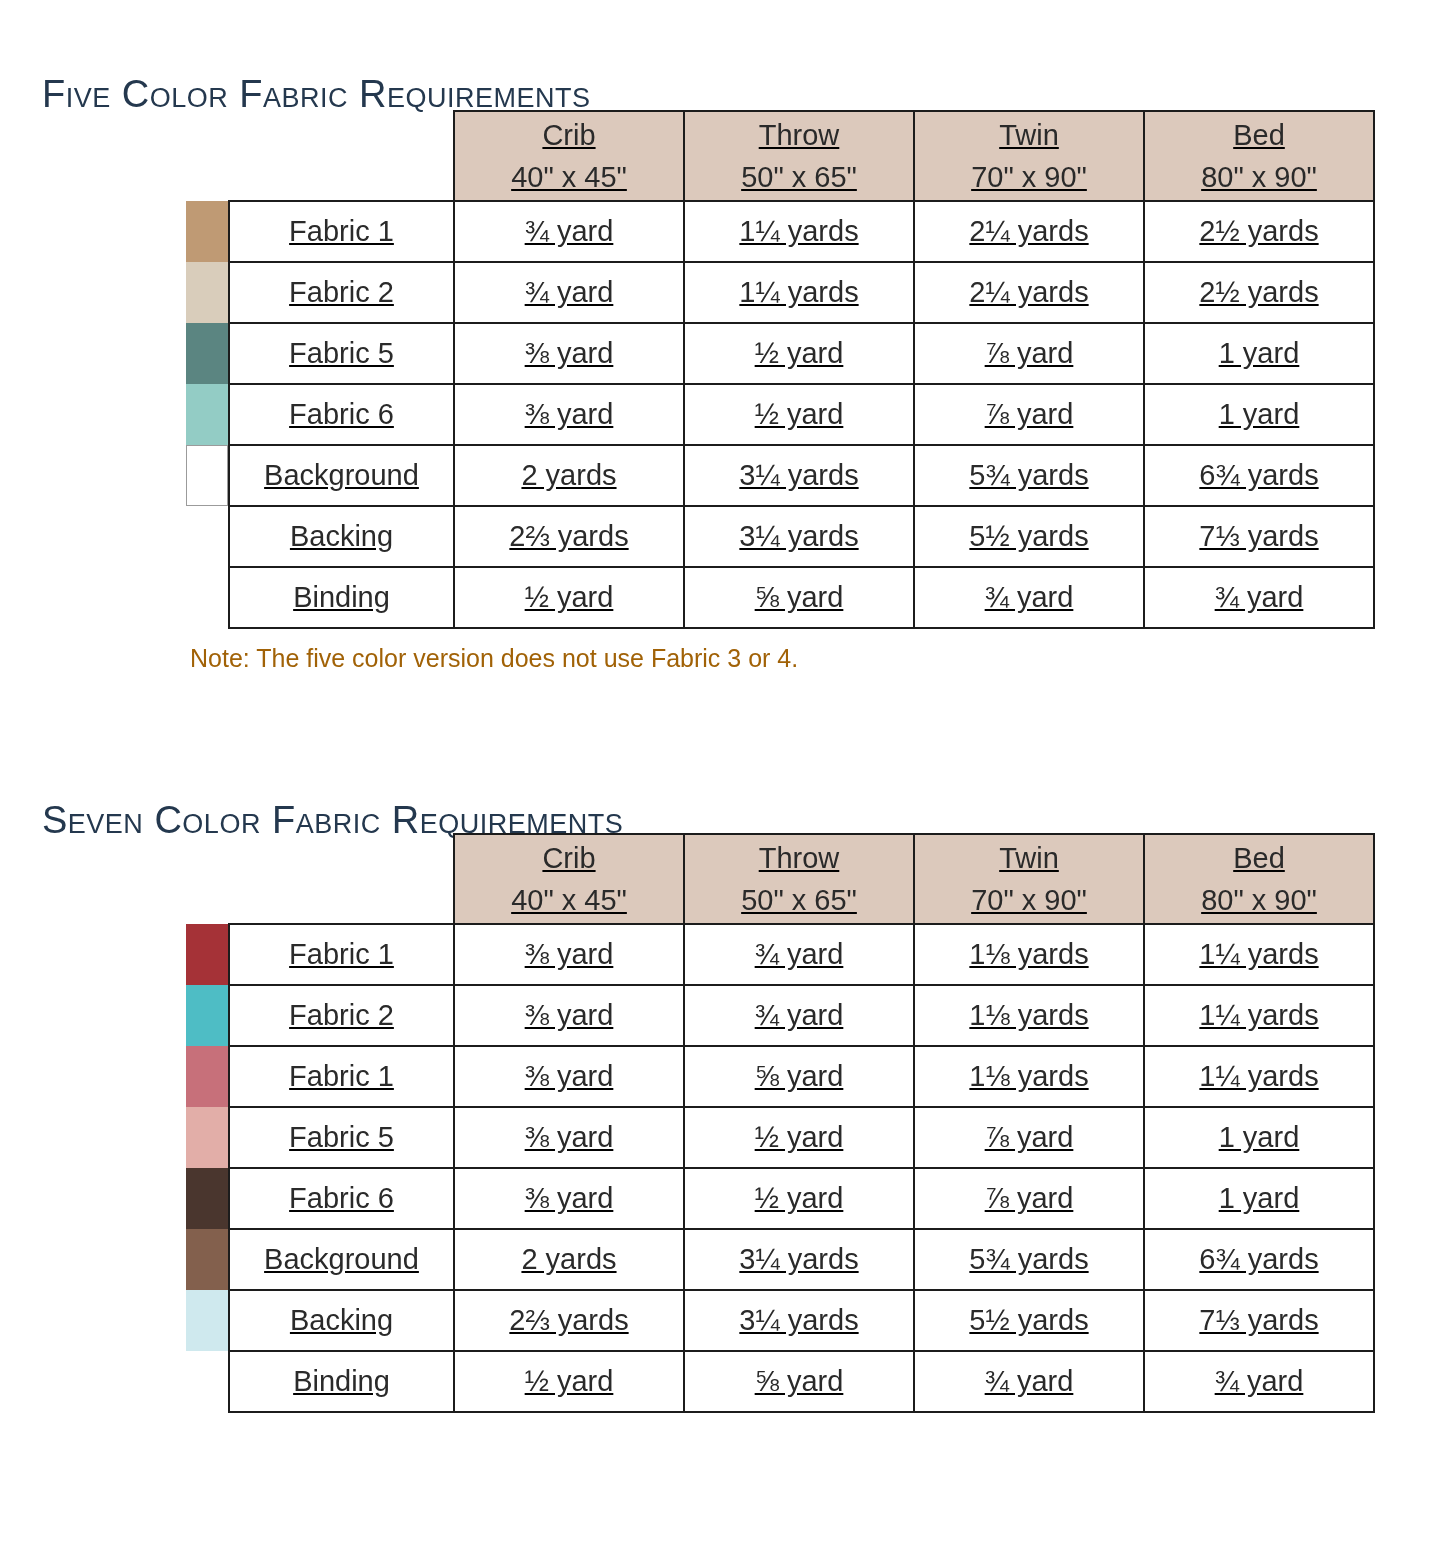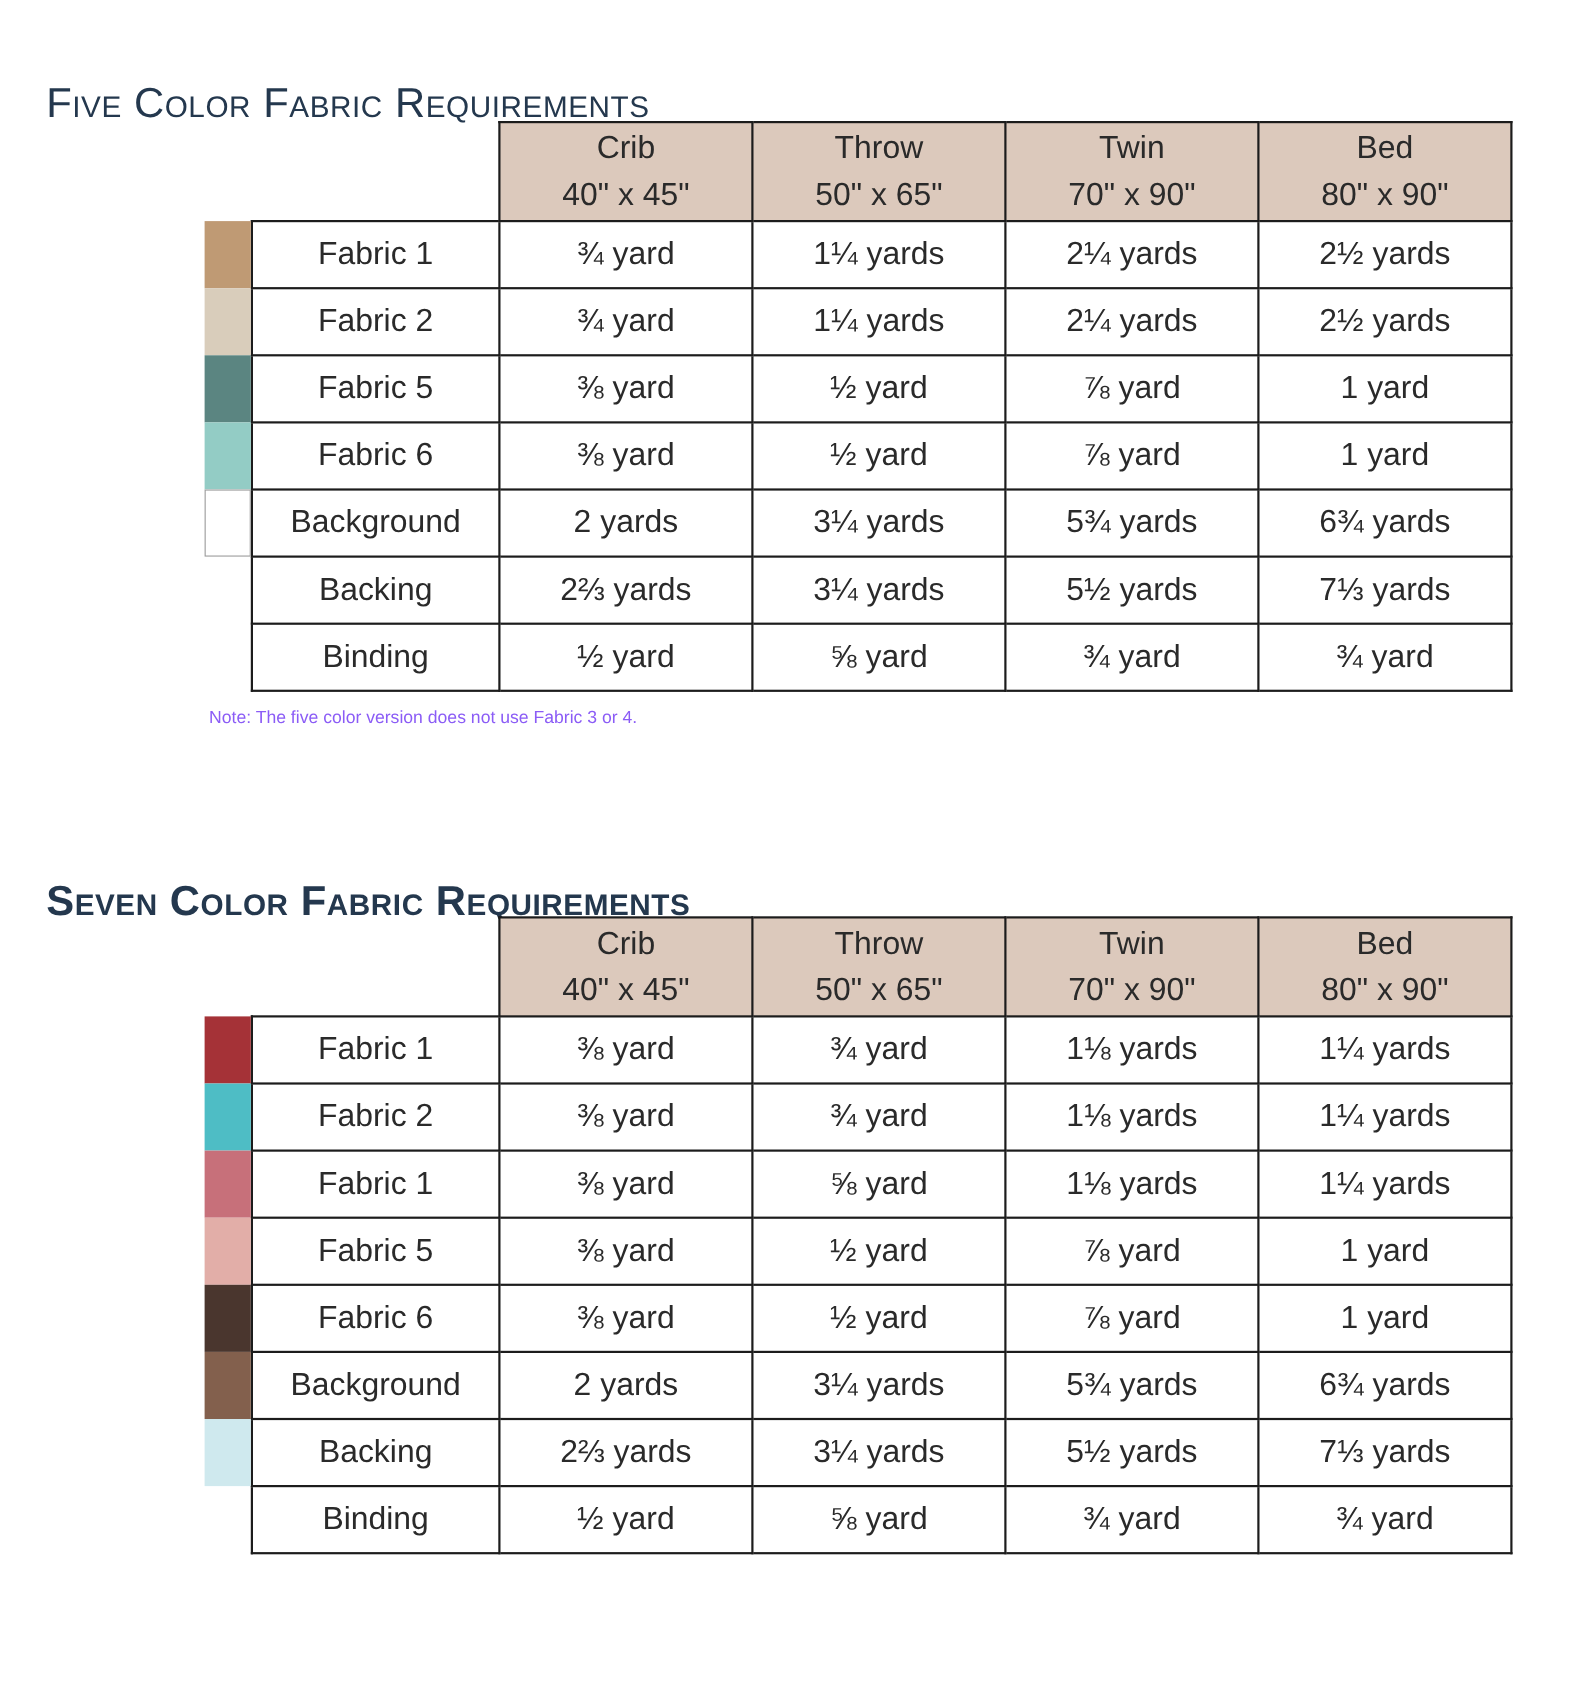--- a/index.html
+++ b/index.html
@@ -12,34 +12,35 @@
     position: absolute;
     left: 42px;
     font-variant: small-caps;
     font-size: 38px;
     line-height: 1;
     letter-spacing: 0.5px;
     color: #24384e;
     font-weight: 400;
   }
   #title-1 { top: 50px; }
-  #title-2 { top: 776px; font-weight: bold; }
+  #title-2 { top: 776px; }
 
   .table-wrap { position: absolute; left: 186px; }
   #table-wrap-0 { top: 110px; }
   #table-wrap-1 { top: 833px; }
 
   .swatch-col { position: absolute; left: 0; top: 91px; width: 42px; }
   .swatch { width: 42px; height: 61px; }
   .swatch.bordered { border: 1px solid #9b9b9b; box-sizing: border-box; }
 
   table.qtable {
     border-collapse: collapse;
     table-layout: fixed;
     margin-left: 42px;
+    text-decoration: underline;
   }
   table.qtable th, table.qtable td {
     border: 2px solid #1c1c1c;
     text-align: center;
     vertical-align: middle;
     font-size: 29px;
     color: #2a2a2a;
     font-weight: 400;
     padding: 0;
   }
@@ -55,22 +56,22 @@
   }
   table.qtable thead .head-name { line-height: 1.45; }
   table.qtable thead .head-size { line-height: 1.45; }
   table.qtable tbody td { height: 59px; background: #ffffff; }
   table.qtable tbody td.label-cell { }
 
   .note-text {
     position: absolute;
     left: 190px;
     top: 644px;
-    font-size: 16px;
-    color: #8b5cf6;
+    font-size: 25px;
+    color: #a16207;
   }
 </style>
 </head>
 <body>
 
 <h1 id="title-1" class="section-title">Five Color Fabric Requirements</h1>
 
 <div id="table-wrap-0" class="table-wrap">
     <div class="swatch-col">
       <div class="swatch" style="background: rgb(191, 154, 116);"></div>

